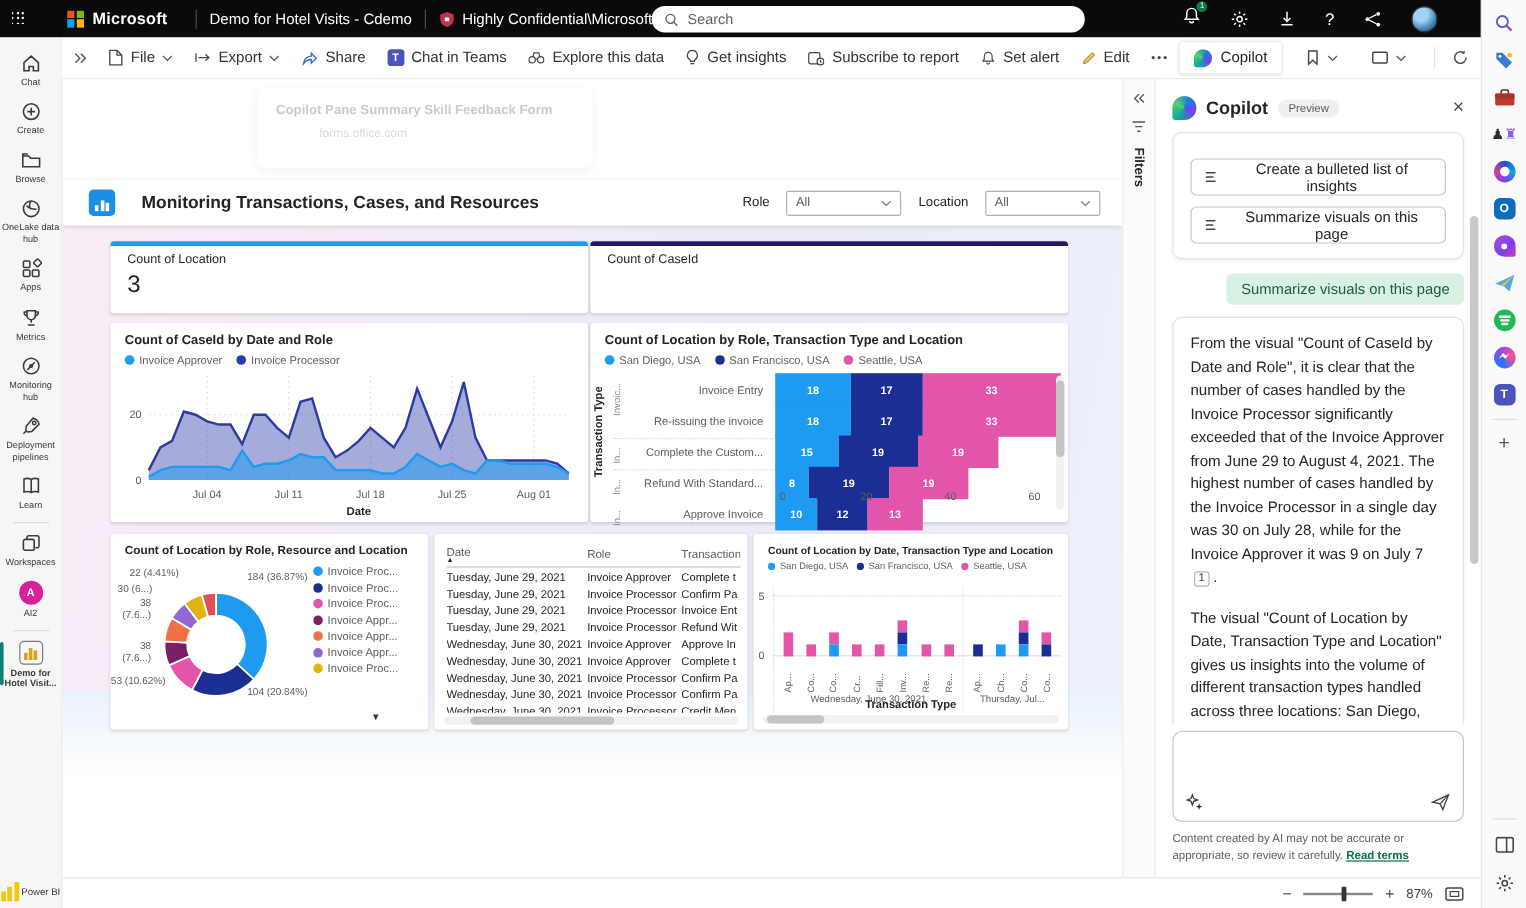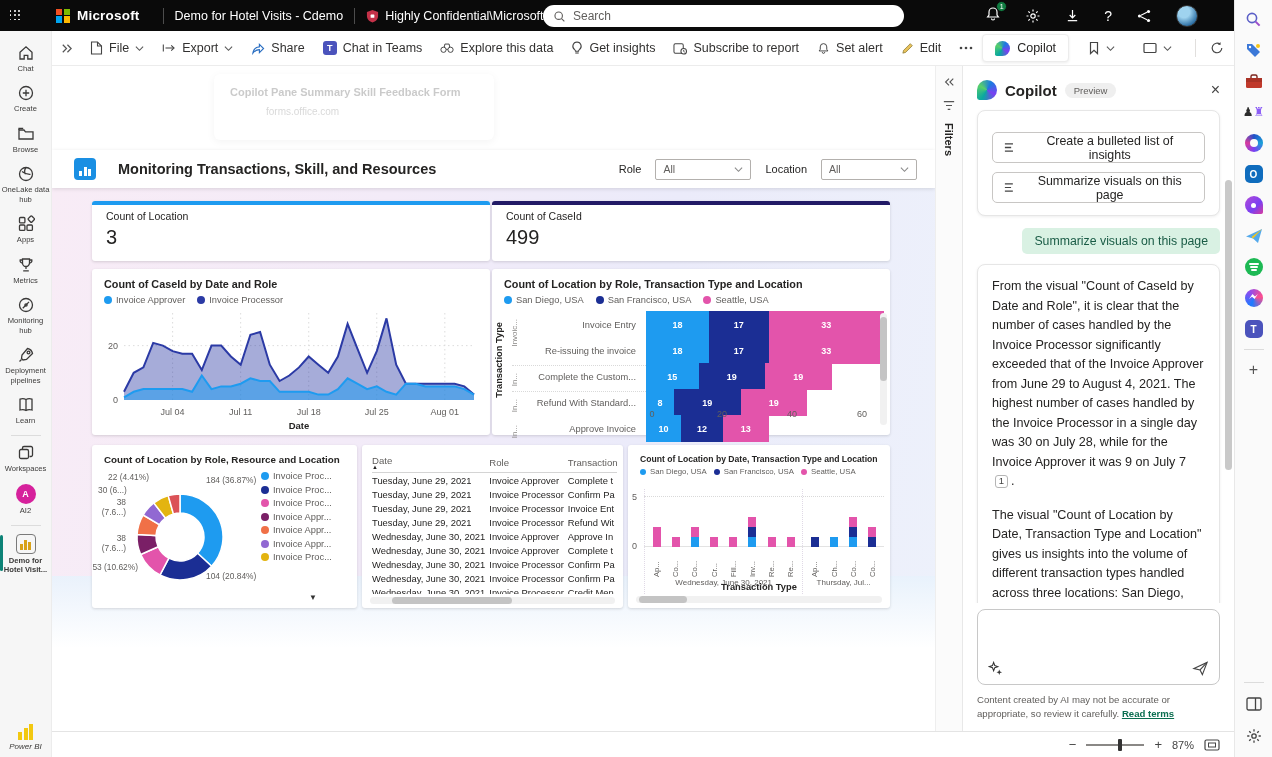--- a/index.html
+++ b/index.html
@@ -42,21 +42,21 @@
   
   .leftnav { position:absolute; top:31px; left:0; width:52px; height:726px; background:#f6f6f6; border-right:1px solid #ececec; display:flex; flex-direction:column; align-items:center; padding-top:8px; z-index:20; }
   .nav-item { width:52px; display:flex; flex-direction:column; align-items:center; gap:2px; padding:5px 0 6px; cursor:pointer; position:relative; }
   .nav-item span { font-size:7.6px; color:#3b3a39; text-align:center; line-height:1.25; width:50px; }
   .nav-item svg { stroke:#3b3a39; }
   .nav-sep { width:30px; height:1px; background:#dcdcdc; margin:3px 0; }
   .ai2-circle { width:20px; height:20px; border-radius:50%; background:#d6219c; color:#fff; font-size:9px; font-weight:bold; display:flex; align-items:center; justify-content:center; }
   .nav-selected { position:absolute; left:0; top:6px; bottom:10px; width:3px; background:#0c8276; border-radius:2px; }
   .report-ic { width:20px; height:20px; border:1.4px solid #7a7a7a; border-radius:4px; display:flex; align-items:flex-end; justify-content:center; gap:1.5px; padding-bottom:3px; }
   .report-ic i { width:2.5px; background:#d8a219; }
-  .pbi-footer { margin-top:auto; margin-bottom:6px; display:flex; flex-direction:column; align-items:center; gap:2px;font-style:italic; }
+  .pbi-footer { margin-top:auto; margin-bottom:6px; display:flex; flex-direction:row; align-items:center; gap:2px; }
   .pbi-logo { display:flex; align-items:flex-end; gap:1.5px; height:16px; }
   .pbi-logo i { width:4px; background:#f2c811; }
   .pbi-footer span { font-size:8px; color:#3b3a39; }
 
   
   .canvas { position:absolute; top:66px; left:52px; width:883px; height:665px; background:#fff; overflow:hidden; }
   .toast { position:absolute; left:162px; top:8px; width:280px; height:66px; background:#fff; border-radius:6px; box-shadow:0 2px 10px rgba(0,0,0,.18); opacity:.28; padding:12px 16px; }
   .toast b { font-size:11px; color:#444; font-weight:bold; display:block; }
   .toast span { font-size:10px; color:#777; display:block; margin-top:8px; margin-left:36px; }
   .title-band { position:absolute; left:0; top:84px; width:883px; height:38px; background:#fff; box-shadow:0 1px 4px rgba(0,0,0,.12); display:flex; align-items:center; z-index:5; }
@@ -465,21 +465,21 @@
       <b>Copilot Pane Summary Skill Feedback Form</b>
       <span>forms.office.com</span>
     </div>
 
     <div class="title-band">
       <div class="title-chart-ic">
           <i style="height:5px"></i>
           <i style="height:9px"></i>
           <i style="height:7px"></i>
         </div>
-      <span class="page-title">Monitoring Transactions, Skill, and Resources</span>
+      <span class="page-title">Monitoring Transactions, Cases, and Resources</span>
       <div class="band-filters">
         <span class="bf-label">Role</span>
         <div class="dropdown">
           <span>All</span>
           <svg class="chev" viewBox="0 0 10 6">
               <path d="M1 1l4 4 4-4" fill="none" stroke="#888" stroke-width="1.2"></path>
             </svg>
         </div>
         <span class="bf-label">Location</span>
         <div class="dropdown">
@@ -495,21 +495,20 @@
     <div class="report-fade"></div>
 
     <div class="viz-card kpi" style="left:40px; top:135px; width:398px;">
       <div class="kpi-accent" id="kpi-accent-0" style="background: rgb(30, 155, 240);"></div>
       <div class="kpi-title">Count of Location</div>
       <div class="kpi-value">3</div>
     </div>
     <div class="viz-card kpi" style="left:440px; top:135px; width:398px;">
       <div class="kpi-accent" id="kpi-accent-1" style="background: rgb(34, 26, 102);"></div>
       <div class="kpi-title">Count of CaseId</div>
-      <div class="kpi-value">499</div>
     </div>
 
     <div class="viz-card" style="left:40px; top:203px; width:398px; height:166px;">
       <div class="viz-title">Count of CaseId by Date and Role</div>
       <div class="legend" id="area-legend">
           <div class="li">
             <span class="dot" style="background: rgb(30, 155, 240);"></span>
             <span>Invoice Approver</span>
           </div>
           <div class="li">

